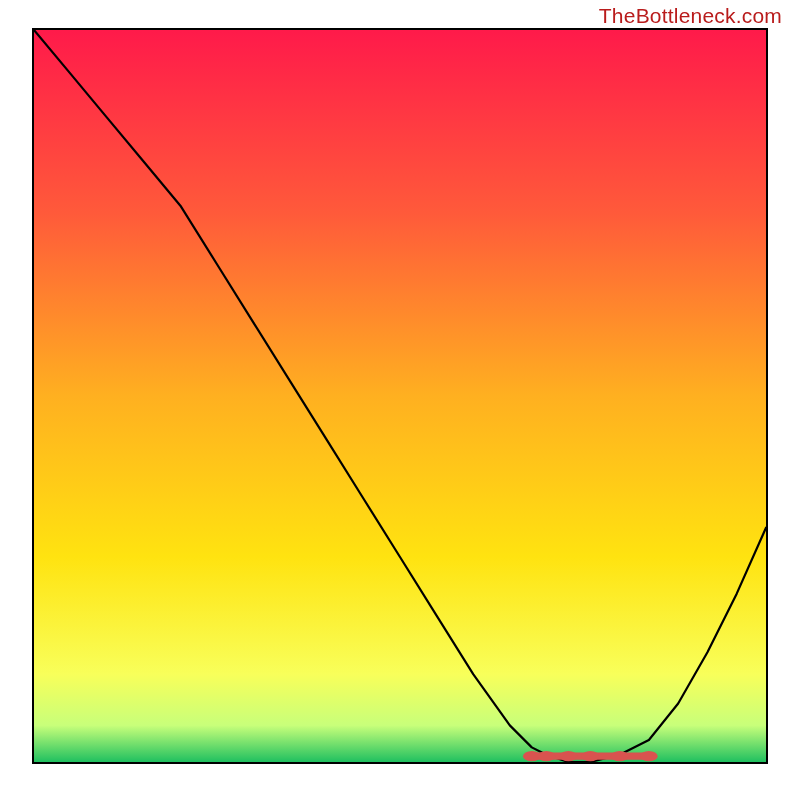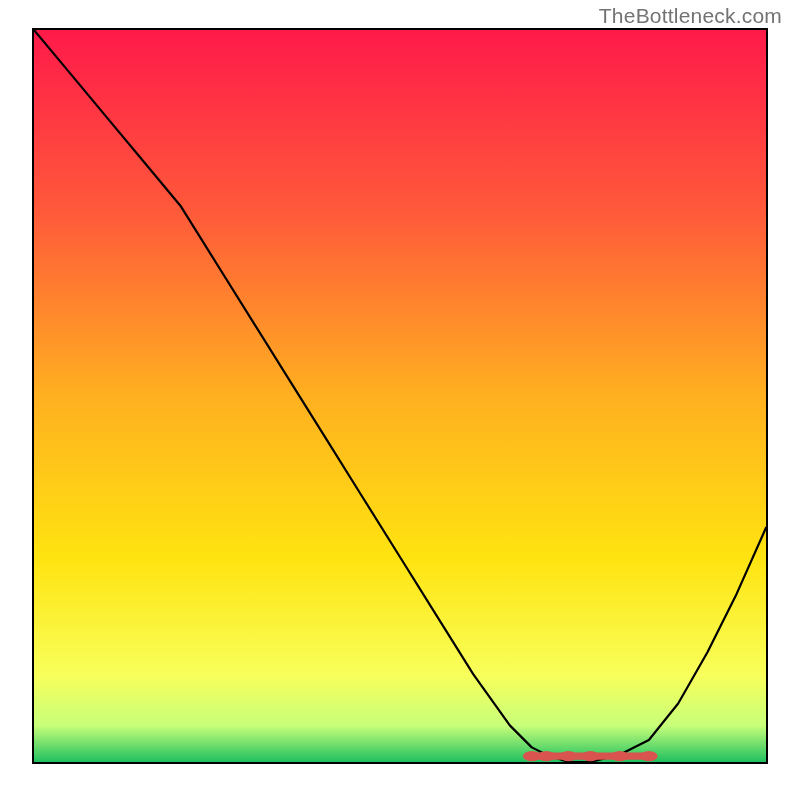--- a/index.html
+++ b/index.html
@@ -9,21 +9,21 @@
     background: #ffffff;
     font-family: Arial, sans-serif;
     position: relative;
     overflow: hidden;
   }
   .watermark {
     position: absolute;
     top: 4px;
     right: 18px;
     font-size: 21px;
-    color: #737373;
+    color: #b91c1c;
     font-weight: 400;
     letter-spacing: 0.2px;
   }
   .chart-area {
     position: absolute;
     left: 32px;
     top: 28px;
     width: 736px;
     height: 736px;
     border: 2px solid #000;

